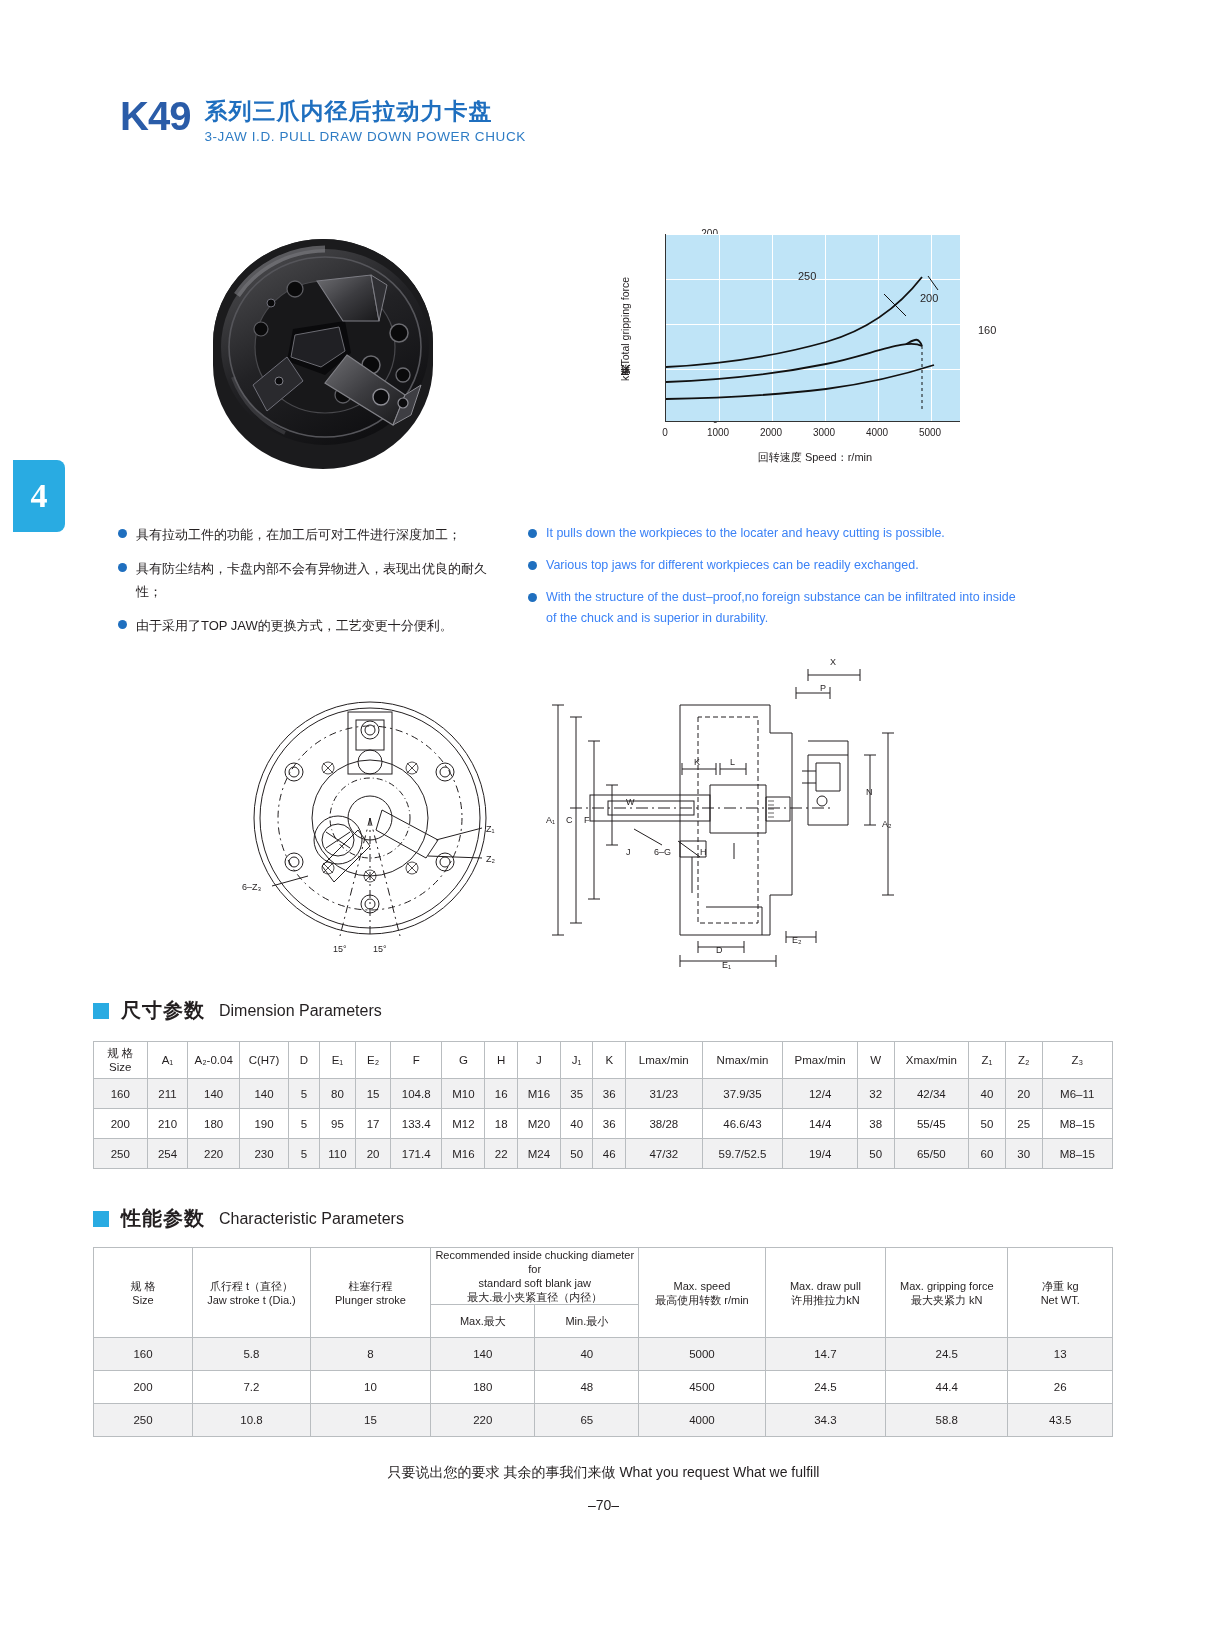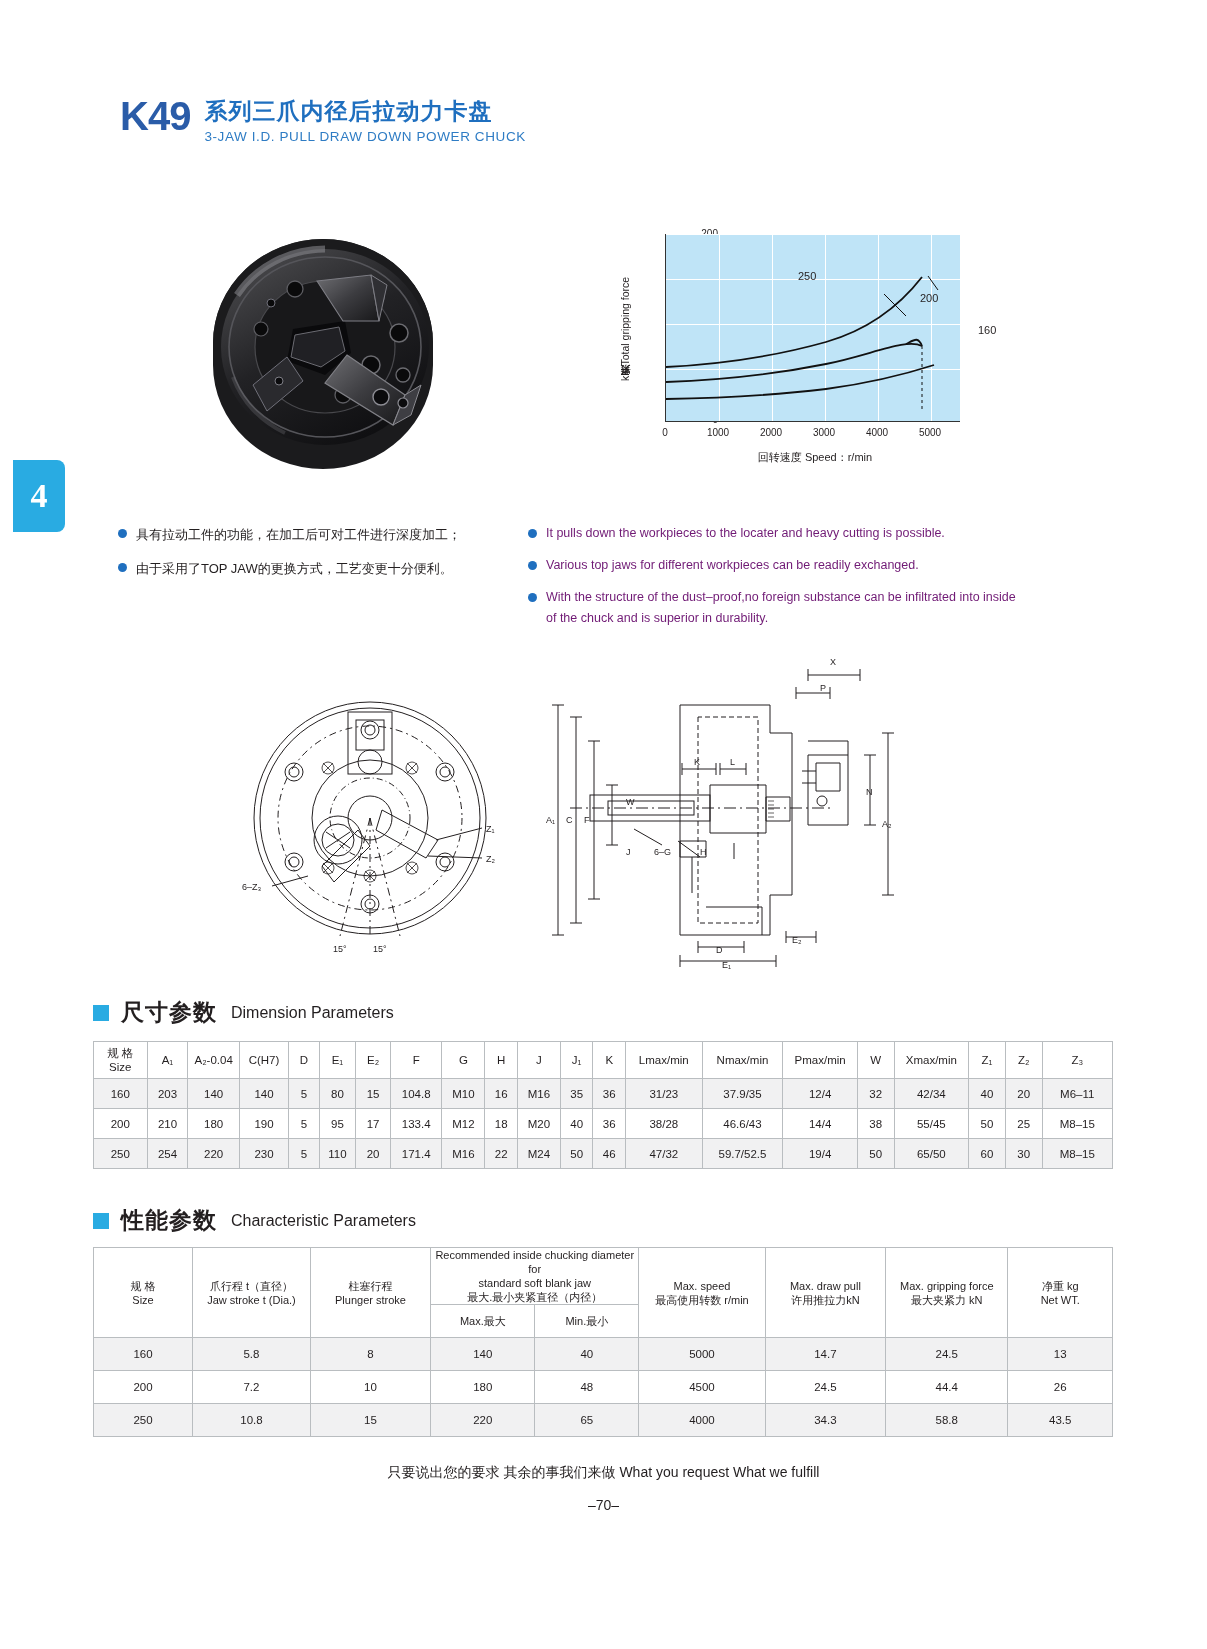--- a/index.html
+++ b/index.html
@@ -60,30 +60,30 @@
 
   
   .bullets-cn { position:absolute; left:118px; top:523px; width:380px; }
   .bullets-en { position:absolute; left:528px; top:523px; width:500px; }
   .blt { display:flex; margin-bottom:11px; line-height:20px; }
   .dot {
     width:9px; height:9px; border-radius:50%; background:#1f6fbf;
     margin-top:6px; margin-right:9px; flex:0 0 9px;
   }
   .blt-cn-txt { font-size:13px; color:#231f20; line-height:23px; }
-  .blt-en-txt { font-size:12.5px; color:#701a75; line-height:21px; }
+  .blt-en-txt { font-size:12.5px; color:#3b82f6; line-height:21px; }
 
   
   .draw-left { position:absolute; left:230px; top:690px; width:290px; height:280px; }
   .draw-right { position:absolute; left:530px; top:645px; width:420px; height:325px; }
 
   
   .sec-head { position:absolute; display:flex; align-items:center; }
   .sec-sq { width:16px; height:16px; background:#29abe2; margin-right:12px; }
-  .sec-cn { font-size:23px; font-weight:bold; color:#231f20; margin-right:14px; letter-spacing:1px; }
+  .sec-cn { font-size:20px; font-weight:bold; color:#231f20; margin-right:14px; letter-spacing:1px; }
   .sec-en { font-size:16px; color:#231f20; }
 
   
   table { border-collapse:collapse; font-size:11.5px; color:#231f20; }
   .tbl1 { position:absolute; left:93px; top:1041px; width:1020px; }
   .tbl1 th, .tbl1 td { border:1px solid #b9bdc0; text-align:center; padding:0; height:29px; }
   .tbl1 thead th { background:#ffffff; font-weight:normal; height:36px; line-height:14px; }
   .tbl1 tbody tr:nth-child(odd) td { background:#f1f1f2; }
   .tbl1 tbody tr:nth-child(even) td { background:#ffffff; }
 
@@ -218,20 +218,24 @@
     <div class="xtick" style="left:235px; top:205px;">4000</div>
     <div class="xtick" style="left:288px; top:205px;">5000</div>
 
     <div class="chart-xlabel">回转速度  Speed：r/min</div>
   </div>
 
   <div class="bullets-cn">
     <div class="blt">
       <span class="dot"></span>
       <span class="blt-cn-txt">具有拉动工件的功能，在加工后可对工件进行深度加工；</span>
+    </div>
+    <div class="blt">
+      <span class="dot"></span>
+      <span class="blt-cn-txt">具有防尘结构，卡盘内部不会有异物进入，表现出优良的耐久性；</span>
     </div>
     <div class="blt">
       <span class="dot"></span>
       <span class="blt-cn-txt">由于采用了TOP JAW的更换方式，工艺变更十分便利。</span>
     </div>
   </div>
 
   <div class="bullets-en">
     <div class="blt">
       <span class="dot"></span>
@@ -408,21 +412,21 @@
         <th style="width:34px;">W</th>
         <th style="width:70px;">Xmax/min</th>
         <th style="width:34px;">Z₁</th>
         <th style="width:34px;">Z₂</th>
         <th style="width:66px;">Z₃</th>
       </tr>
     </thead>
     <tbody>
       <tr>
         <td>160</td>
-        <td>203</td>
+        <td>211</td>
         <td>140</td>
         <td>140</td>
         <td>5</td>
         <td>80</td>
         <td>15</td>
         <td>104.8</td>
         <td>M10</td>
         <td>16</td>
         <td>M16</td>
         <td>35</td>

